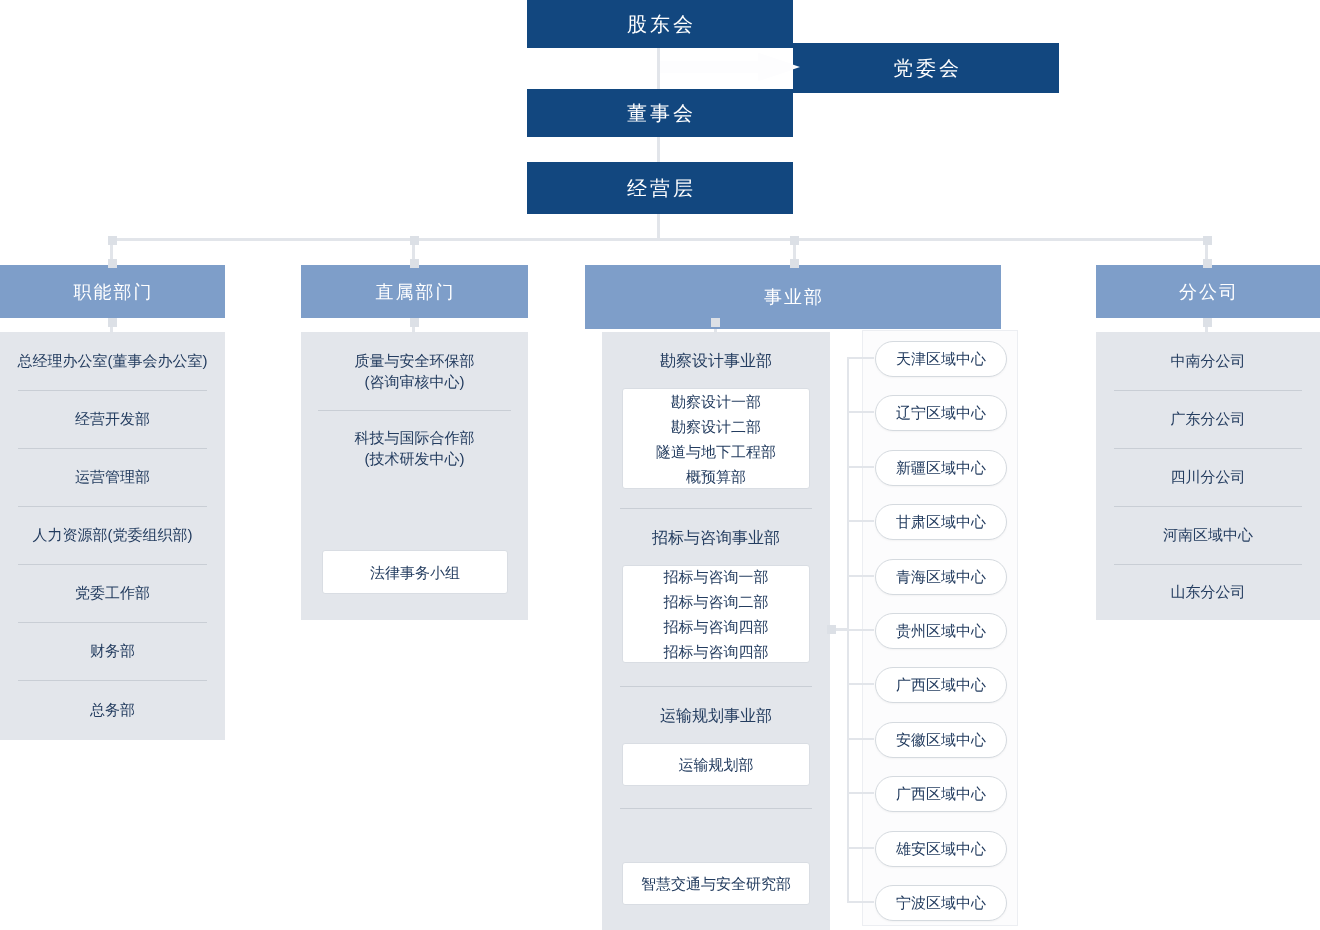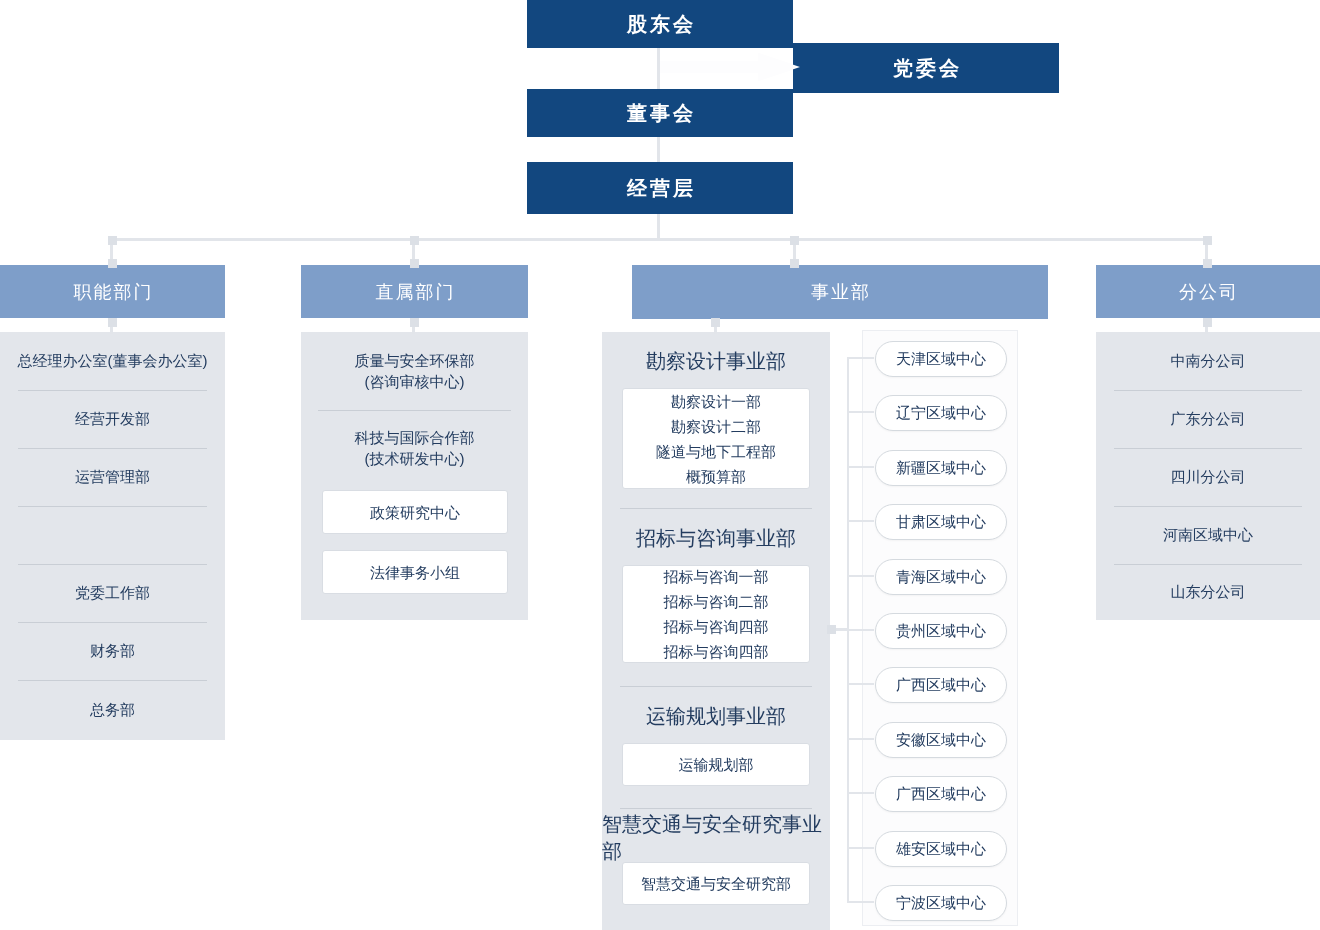--- a/index.html
+++ b/index.html
@@ -4,37 +4,37 @@
 <style>
   * { margin:0; padding:0; box-sizing:border-box; }
   html,body { background:#ffffff; }
   body { font-family:"Liberation Sans","DejaVu Sans",sans-serif; color:#233C5F; }
   .canvas { position:relative; width:1320px; height:930px; background:#fff; overflow:hidden; }
 
   .line { position:absolute; background:#E2E5EA; z-index:2; }
   .sq { position:absolute; width:9px; height:9px; background:#DCE0E6; z-index:5; }
 
   .topbox { position:absolute; background:#12477F; color:#fff; display:flex; align-items:center; justify-content:center;
-            font-size:20px; font-weight:700; letter-spacing:3px; text-indent:3px; z-index:3; }
+            font-size:20px; font-weight:400; letter-spacing:3px; text-indent:3px; z-index:3; }
 
   .header { position:absolute; background:#7E9EC9; color:#fff; display:flex; align-items:center; justify-content:center;
             font-size:18px; font-weight:500; letter-spacing:2px; text-indent:2px; z-index:3; }
 
   .panel { position:absolute; background:#E3E6EB; z-index:1; }
 
   .item { position:absolute; left:0; width:100%; display:flex; align-items:center; justify-content:center;
           font-size:15px; color:#233C5F; text-align:center; padding:0 6px; }
 
   .divider { position:absolute; height:1px; background:#C9CED5; }
 
   .two-line { position:absolute; left:0; width:100%; display:flex; flex-direction:column; align-items:center; justify-content:center;
               font-size:15px; line-height:21px; color:#233C5F; text-align:center; }
 
   .glabel { position:absolute; left:0; width:100%; display:flex; align-items:center; justify-content:center;
-            font-size:20px; font-weight:500; color:#233C5F; }
+            font-size:16px; font-weight:500; color:#233C5F; }
 
   .whitebox { position:absolute; background:#fff; border:1px solid #D9DDE3; border-radius:3px;
               display:flex; flex-direction:column; align-items:center; justify-content:center;
               font-size:15px; line-height:25px; color:#233C5F; text-align:right; z-index:4; }
 
   .regional-panel { position:absolute; background:#FCFCFD; border:1px solid #ECEEF2; z-index:1; }
 
   .pill { position:absolute; background:#fff; border:1px solid #D5DADF; border-radius:18px;
           display:flex; align-items:center; justify-content:center; font-size:15px; color:#233C5F;
           box-shadow:0 1px 2px rgba(0,0,0,0.04); z-index:4; }
@@ -97,49 +97,49 @@
 
   <div class="topbox" style="left:527px;top:0;width:266px;height:48px">股东会</div>
   <div class="topbox" style="left:793px;top:43px;width:266px;height:50px">党委会</div>
   <div class="topbox" style="left:527px;top:89px;width:266px;height:48px">董事会</div>
   <div class="topbox" style="left:527px;top:162px;width:266px;height:52px">经营层</div>
 
   <div class="flow-arrow"></div>
 
   <div class="header" style="left:301px;top:265px;width:227px;height:53px">直属部门</div>
   <div class="header" style="left:0;top:265px;width:225px;height:53px">职能部门</div>
-  <div class="header" style="left:632px;top:265px;width:416px;height:54px">事业部</div>
+  <div class="header" style="left:585px;top:265px;width:416px;height:64px">事业部</div>
   <div class="header" style="left:1096px;top:265px;width:224px;height:53px">分公司</div>
 
   <div class="panel" style="left:0;top:332px;width:225px;height:408px">
     <div class="item" style="top:0;height:58px">总经理办公室(董事会办公室)</div>
     <div class="divider" style="left:18px;top:58px;width:189px"></div>
     <div class="item" style="top:58px;height:58px">经营开发部</div>
     <div class="divider" style="left:18px;top:116px;width:189px"></div>
     <div class="item" style="top:116px;height:58px">运营管理部</div>
     <div class="divider" style="left:18px;top:174px;width:189px"></div>
+    <div class="item" style="top:174px;height:58px">人力资源部(党委组织部)</div>
     <div class="divider" style="left:18px;top:232px;width:189px"></div>
     <div class="item" style="top:232px;height:58px">党委工作部</div>
     <div class="divider" style="left:18px;top:290px;width:189px"></div>
     <div class="item" style="top:290px;height:58px">财务部</div>
     <div class="divider" style="left:18px;top:348px;width:189px"></div>
     <div class="item" style="top:348px;height:60px">总务部</div>
   </div>
 
   <div class="panel" style="left:301px;top:332px;width:227px;height:288px">
     <div class="two-line" style="top:10px;height:58px">
       <span>质量与安全环保部</span>
       <span>(咨询审核中心)</span>
     </div>
     <div class="divider" style="left:17px;top:78px;width:193px"></div>
     <div class="two-line" style="top:87px;height:58px">
       <span>科技与国际合作部</span>
       <span>(技术研发中心)</span>
     </div>
-    <div class="whitebox" style="left:21px;top:158px;width:186px;height:44px">政策研究中心</div>
     <div class="whitebox" style="left:21px;top:218px;width:186px;height:44px">法律事务小组</div>
   </div>
 
   <div class="panel" style="left:602px;top:332px;width:228px;height:598px">
     <div class="glabel" style="top:16px;height:26px">勘察设计事业部</div>
     <div class="whitebox" style="left:20px;top:56px;width:188px;height:101px">
       <div>勘察设计一部</div>
       <div>勘察设计二部</div>
       <div>隧道与地下工程部</div>
       <div>概预算部</div>
@@ -154,21 +154,20 @@
       <div>招标与咨询四部</div>
     </div>
     <div class="divider" style="left:18px;top:354px;width:192px"></div>
 
     <div class="glabel" style="top:371px;height:26px">运输规划事业部</div>
     <div class="whitebox" style="left:20px;top:411px;width:188px;height:43px">
       <div>运输规划部</div>
     </div>
     <div class="divider" style="left:18px;top:476px;width:192px"></div>
 
-    <div class="glabel" style="top:493px;height:26px">智慧交通与安全研究事业部</div>
     <div class="whitebox" style="left:20px;top:530px;width:188px;height:43px">
       <div>智慧交通与安全研究部</div>
     </div>
   </div>
 
   <div class="regional-panel" style="left:862px;top:330px;width:156px;height:596px">
     <div class="pill" style="left:12px;top:10px;width:132px;height:36px">天津区域中心</div>
     <div class="pill" style="left:12px;top:64px;width:132px;height:36px">辽宁区域中心</div>
     <div class="pill" style="left:12px;top:119px;width:132px;height:36px">新疆区域中心</div>
     <div class="pill" style="left:12px;top:173px;width:132px;height:36px">甘肃区域中心</div>

